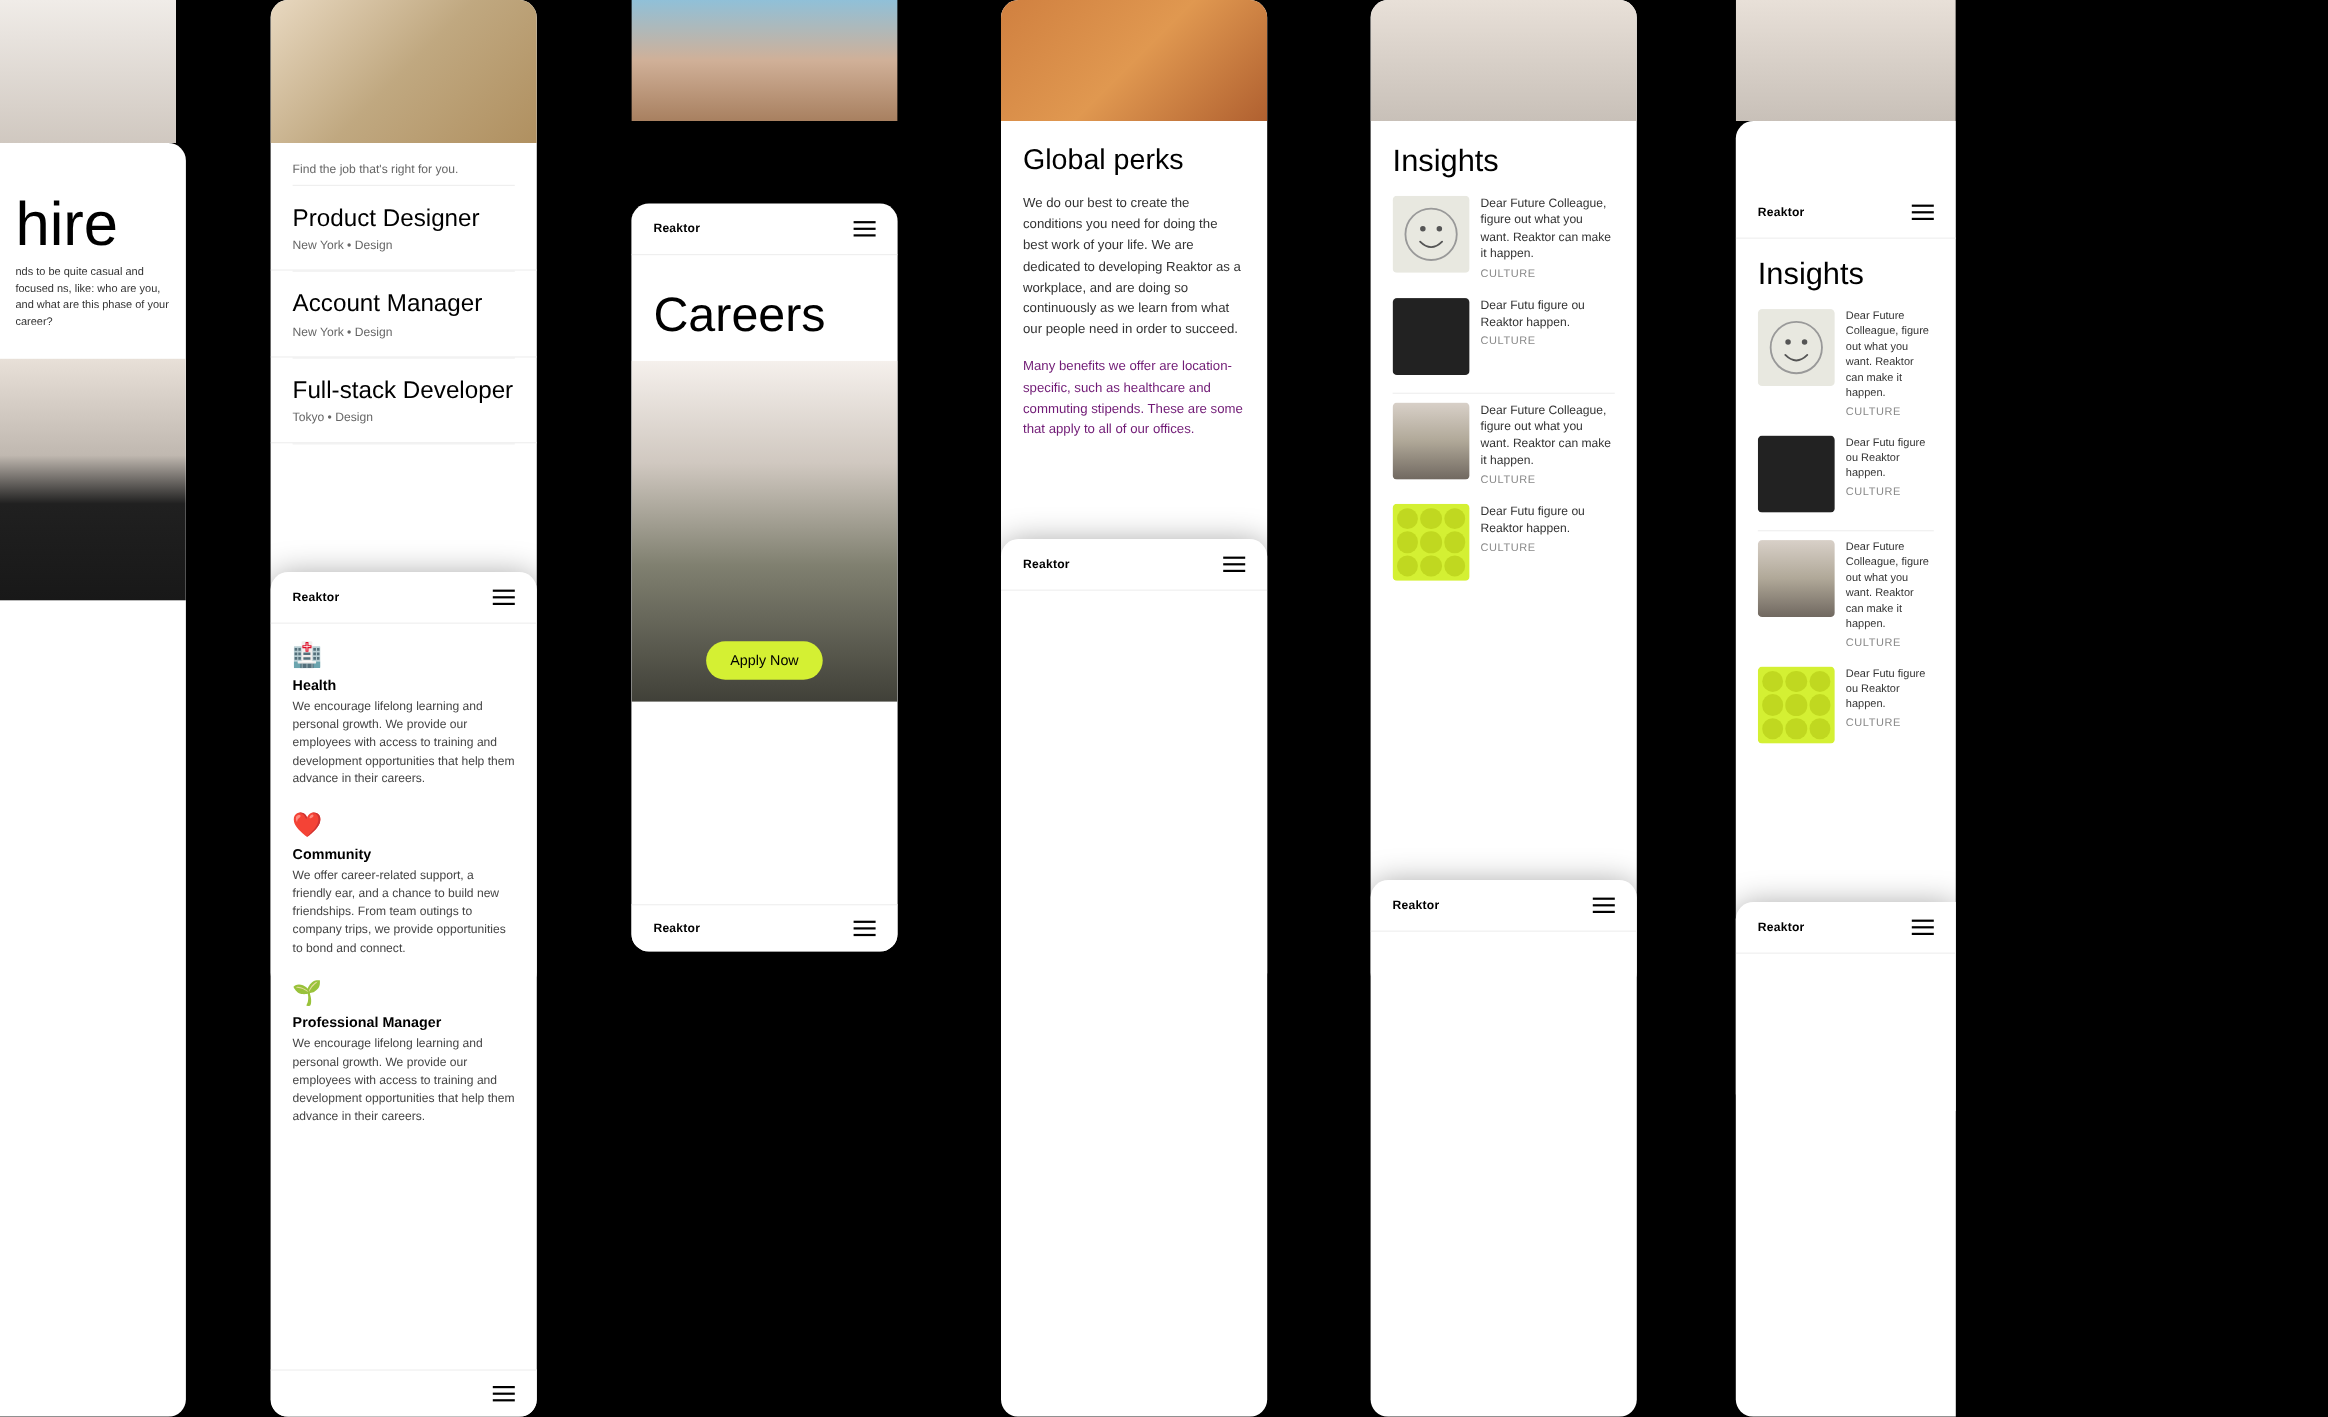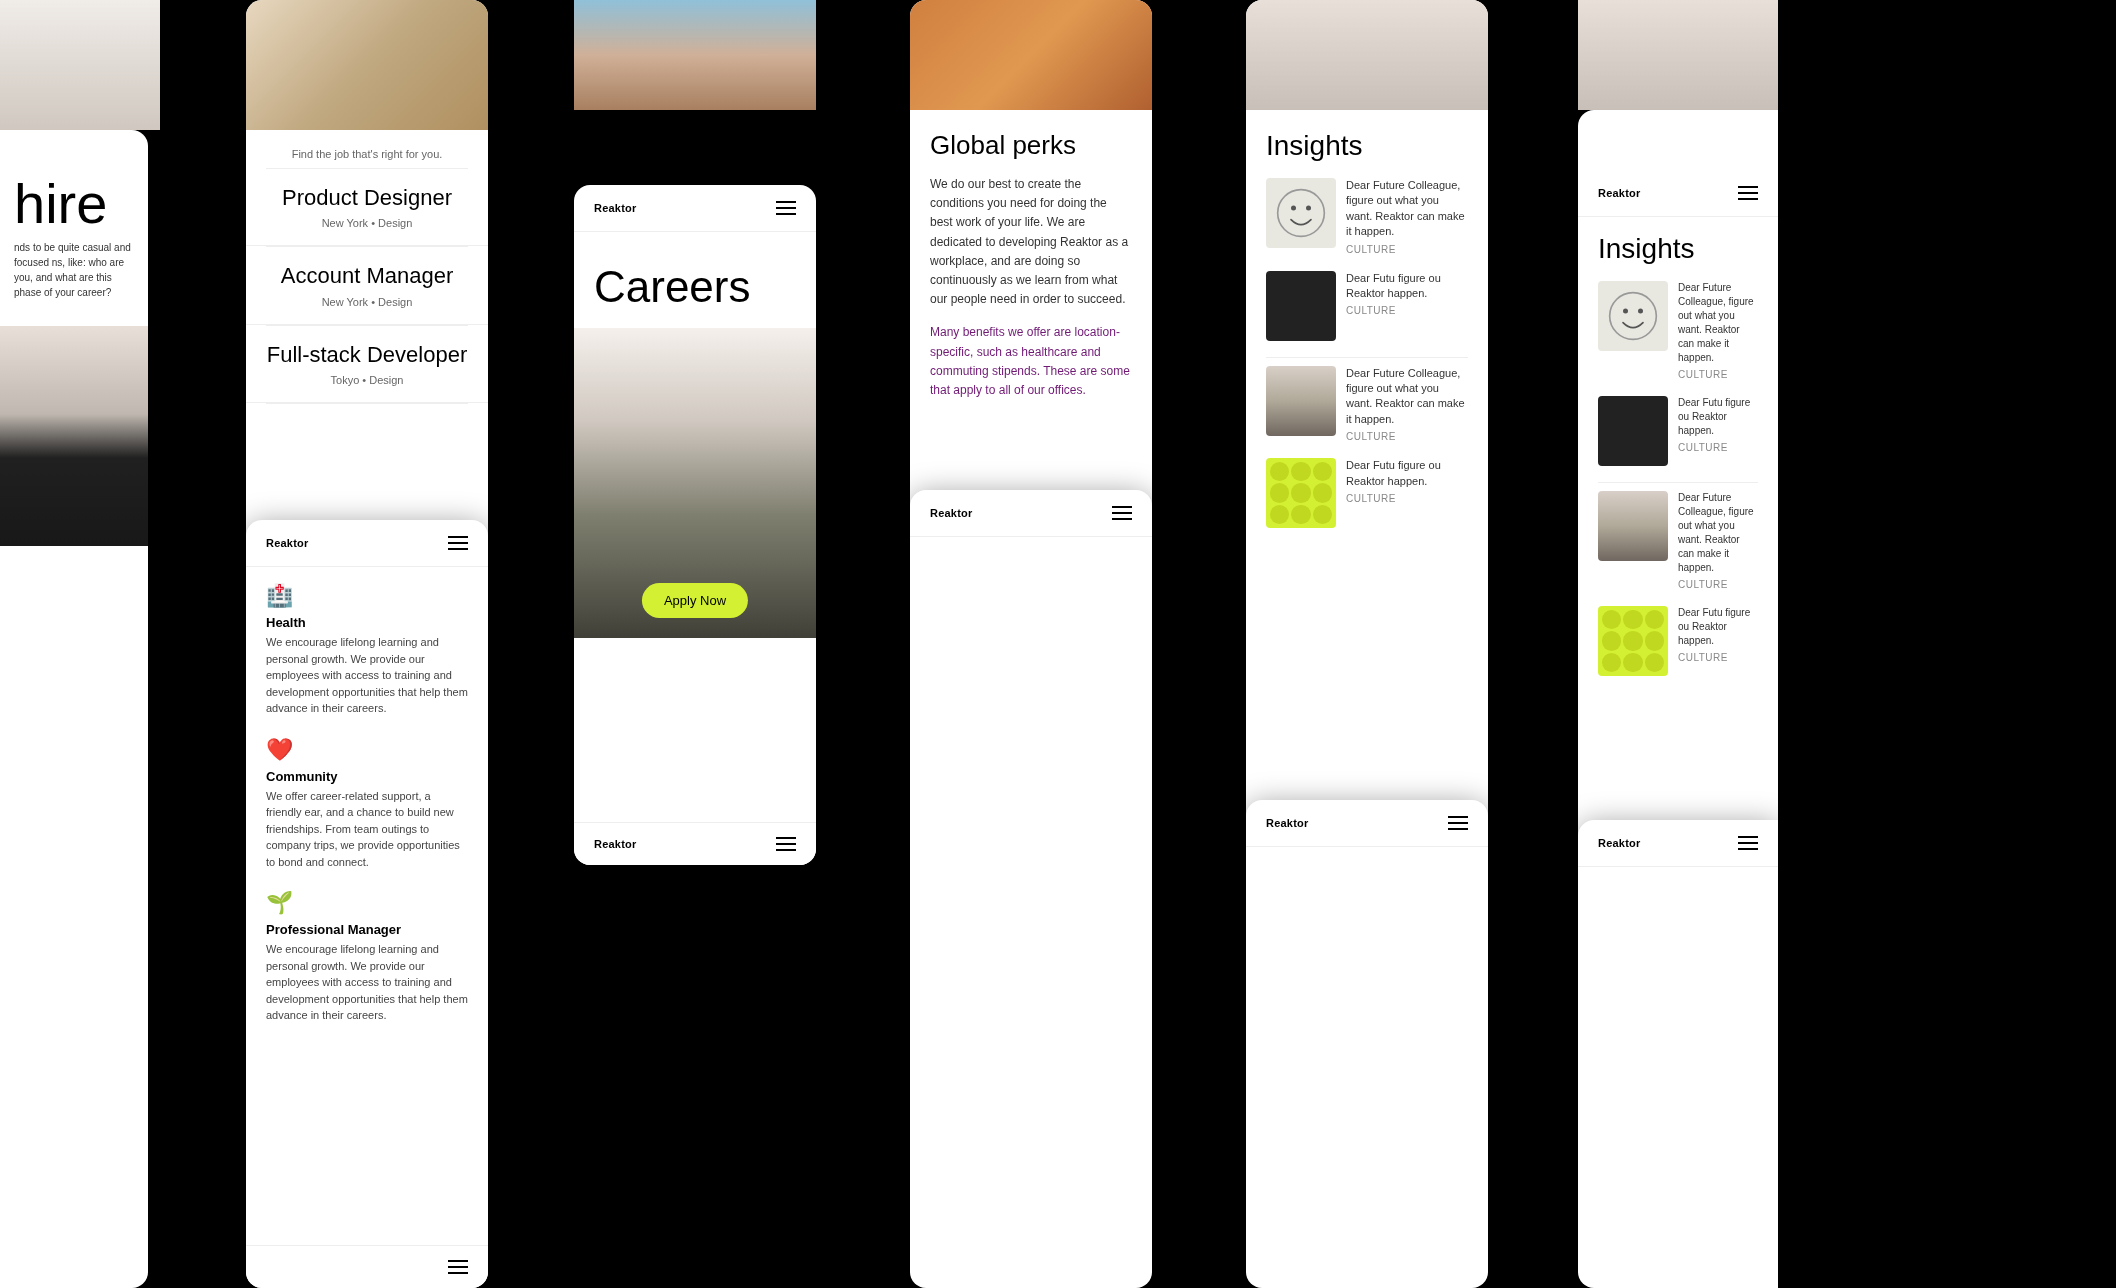--- a/index.html
+++ b/index.html
@@ -53,21 +53,20 @@
       height: 860px;
       border-radius: 0 16px 16px 0;
     }
 
     
     #card-jobs {
       left: 246px;
       top: 0;
       width: 242px;
       height: 870px;
-      text-align: center;
     }
 
     .job-item {
       padding: 16px 20px;
       border-bottom: 1px solid #eee;
     }
     .job-title {
       font-size: 22px;
       font-weight: 400;
       color: #000;
@@ -263,21 +262,21 @@
 </div>
 
 <div style="position:absolute;top:0;left:1246px;width:242px;height:110px;background:#c0b8b0;overflow:hidden;border-radius:16px 16px 0 0;z-index:5;">
   <div class="top-drawing-photo" style="width:100%;height:100%;"></div>
 </div>
 
 <div style="position:absolute;top:0;left:1578px;width:200px;height:110px;background:#c8c0b8;overflow:hidden;z-index:5;">
   <div class="top-drawing-photo" style="width:100%;height:100%;"></div>
 </div>
 
-<div class="phone-card" id="card-hire" style="left:0;top:130px;width:148px;height:1158px;border-radius:0 16px 16px 0;">
+<div class="phone-card" id="card-hire" style="left:0;top:130px;width:169px;height:1158px;border-radius:0 16px 16px 0;">
   <div style="height:30px;"></div>
   <div style="padding:16px 14px;">
     <div style="font-size:56px;font-weight:300;line-height:1;color:#000;">hire</div>
     <div style="margin-top:8px;font-size:10px;color:#333;line-height:1.5;">
       <span>nds to be quite casual and focused ns, like: who are you, and what are this phase of your career?</span>
     </div>
   </div>
 
   <div style="width:100%;height:220px;overflow:hidden;margin-top:10px;">
     <div class="sunglasses-person"></div>

